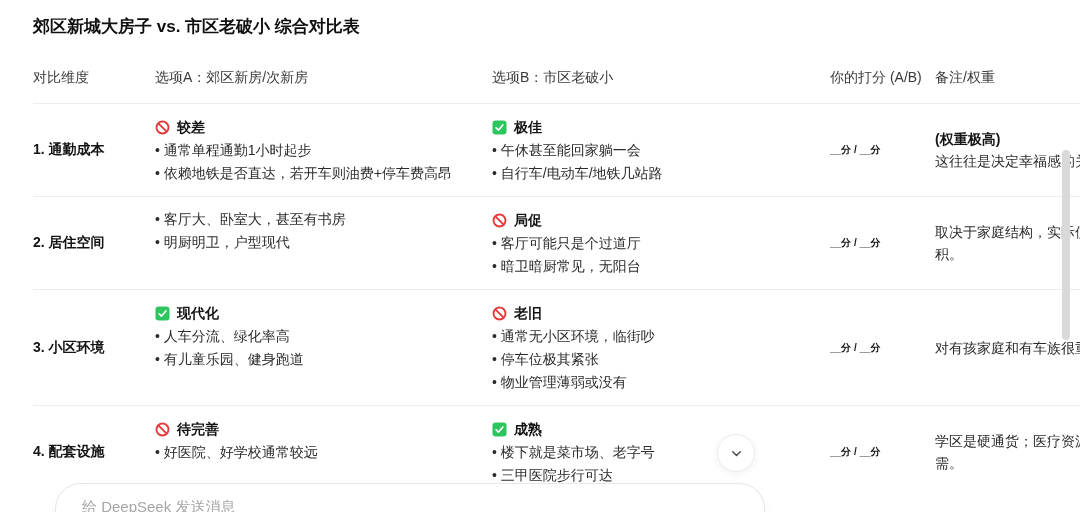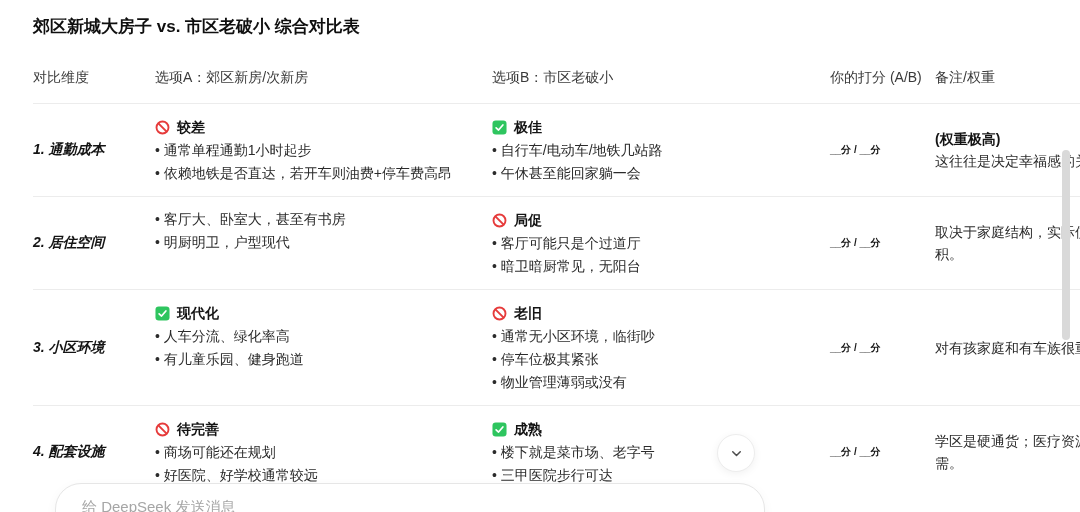--- a/index.html
+++ b/index.html
@@ -14,21 +14,21 @@
            font-size:14px; color:#3a3a3a; line-height:18px; }
   .trow  { display:flex; border-bottom:1px solid #ececec; padding:11px 0; }
   .trow.last { border-bottom:none; }
 
   .c-dim   { width:122px; flex:none; box-sizing:border-box; }
   .c-a     { width:337px; flex:none; box-sizing:border-box; padding-right:14px; }
   .c-b     { width:338px; flex:none; box-sizing:border-box; padding-right:14px; }
   .c-score { width:105px; flex:none; box-sizing:border-box; }
   .c-note  { width:186px; flex:none; box-sizing:border-box; }
 
-  .trow .c-dim   { display:flex; align-items:center; font-weight:700; font-size:14px; color:#141414;font-style:italic; }
+  .trow .c-dim   { display:flex; align-items:center; font-weight:700; font-size:14px; color:#141414; }
   .trow .c-score { display:flex; align-items:center; font-weight:700; font-size:10px; color:#141414; }
   .trow .c-note  { display:flex; flex-direction:column; justify-content:center;
                    font-size:14px; line-height:22px; color:#2b2b2b; }
   .note-title { font-weight:700; color:#141414; }
 
   .status { display:flex; align-items:center; gap:7px; font-weight:700; font-size:14px;
             line-height:24px; color:#141414; }
   .status .ico { display:inline-flex; width:15px; height:15px; flex:none; }
   .bullet { font-size:14px; line-height:23px; color:#2b2b2b; }
   .bullet::before { content:"\2022\00a0"; }
@@ -81,22 +81,22 @@
     <div class="c-b">
       <div class="status">
         <span class="ico">
           <svg viewBox="0 0 16 16" width="15" height="15">
               <rect x="0.5" y="0.5" width="15" height="15" rx="3.5" fill="#2ec55f"></rect>
               <path d="M4.4 8.3 L7 10.7 L11.6 5.3" stroke="#fff" stroke-width="1.8" fill="none" stroke-linecap="round" stroke-linejoin="round"></path>
             </svg>
         </span>
         <span>极佳</span>
       </div>
+      <div class="bullet">午休甚至能回家躺一会</div>
       <div class="bullet">自行车/电动车/地铁几站路</div>
-      <div class="bullet">午休甚至能回家躺一会</div>
     </div>
     <div class="c-score">__分 / __分</div>
     <div class="c-note">
       <div class="note-title">(权重极高)</div>
       <div>这往往是决定幸福感的关键。</div>
     </div>
   </div>
 
   <div class="trow">
     <div class="c-dim">2. 居住空间</div>
@@ -163,21 +163,20 @@
     <div class="c-a">
       <div class="status">
         <span class="ico">
           <svg viewBox="0 0 16 16" width="15" height="15">
               <circle cx="8" cy="8" r="6.4" fill="none" stroke="#e63b3b" stroke-width="2"></circle>
               <line x1="3.6" y1="3.6" x2="12.4" y2="12.4" stroke="#e63b3b" stroke-width="2"></line>
             </svg>
         </span>
         <span>待完善</span>
       </div>
-      <div class="bullet">商场可能还在规划</div>
       <div class="bullet">好医院、好学校通常较远</div>
     </div>
     <div class="c-b">
       <div class="status">
         <span class="ico">
           <svg viewBox="0 0 16 16" width="15" height="15">
               <rect x="0.5" y="0.5" width="15" height="15" rx="3.5" fill="#2ec55f"></rect>
               <path d="M4.4 8.3 L7 10.7 L11.6 5.3" stroke="#fff" stroke-width="1.8" fill="none" stroke-linecap="round" stroke-linejoin="round"></path>
             </svg>
         </span>

